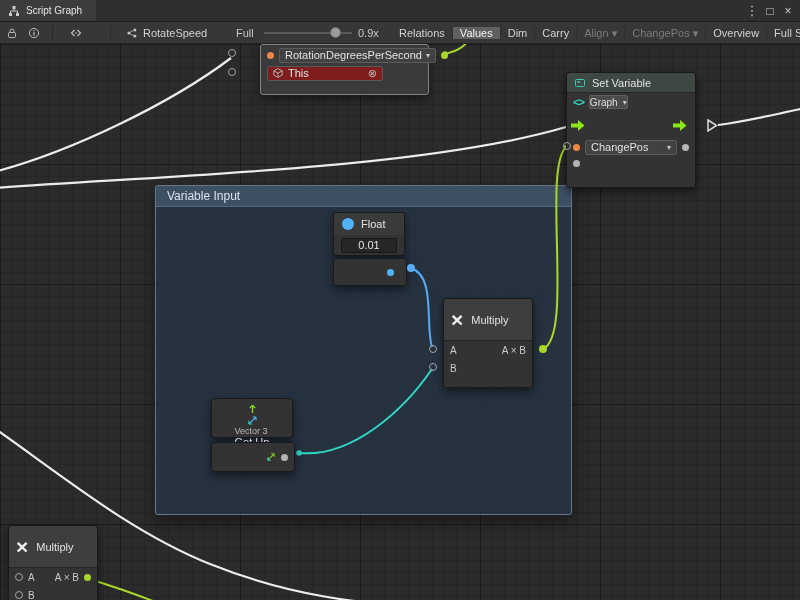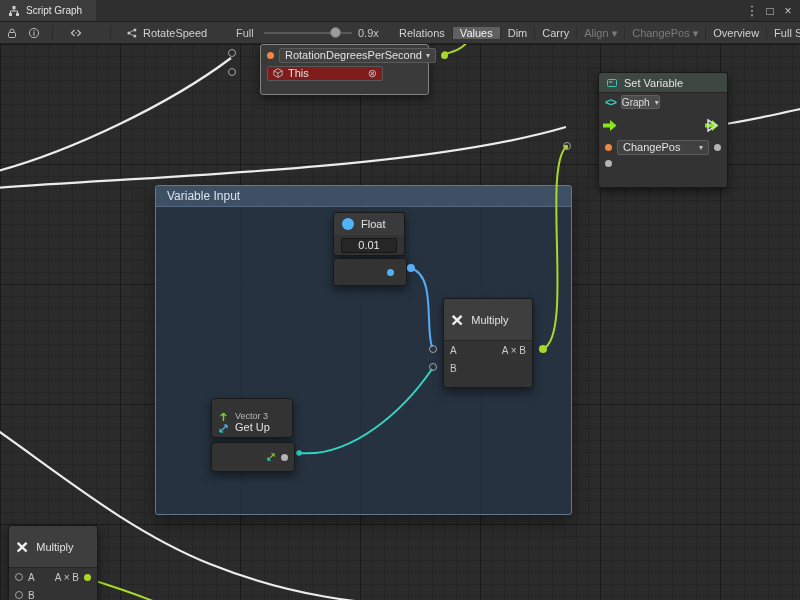--- a/index.html
+++ b/index.html
@@ -180,21 +180,21 @@
           </svg>
           <span>This</span>
           <span class="grow"></span>
           <span style="font-size:11px;color:#b9b9b9;">⊗</span>
         </span>
       </div>
     </div>
     <span class="port" style="left:228px;top:5px;"></span>
     <span class="port" style="left:228px;top:24px;"></span>
 
-    <div class="node" style="left:598px;top:28px;width:130px;height:116px;">
+    <div class="node" style="left:566px;top:28px;width:130px;height:116px;">
       <div class="nheader" style="height:20px;background:#3d4843;">
         <svg width="12" height="12" viewBox="0 0 12 12">
           <rect x="1.5" y="2.5" width="9" height="7" rx="1" stroke="#3ac9b2" fill="none"></rect>
           <rect x="3" y="4.2" width="3.4" height="1.4" fill="#3ac9b2"></rect>
         </svg>
         <span>Set Variable</span>
       </div>
       <div class="nrow" style="height:18px;">
         <span class="teal">&lt;&gt;</span>
         <span class="minidrop">
@@ -255,21 +255,21 @@
       </div>
       <div class="nrow plabel" style="height:18px;">
         <span>B</span>
       </div>
     </div>
     <span class="port" style="left:429px;top:301px;"></span>
     <span class="port" style="left:429px;top:319px;"></span>
     <span class="portf" style="left:539px;top:301px;background:#a8d82a;"></span>
 
     <div class="node" style="left:211px;top:354px;width:82px;height:40px;">
-      <div style="display:flex;align-items:center;gap:6px;padding:12px 6px;">
+      <div style="display:flex;align-items:center;padding:4px 6px;flex-direction:column;">
         <span style="display:flex;flex-direction:column;gap:1px;">
           <svg width="11" height="11" viewBox="0 0 11 11">
             <path d="M5.5 10 V2.2 M5.5 2.2 L2.8 4.9 M5.5 2.2 L8.2 4.9" stroke="#7fd41d" stroke-width="1.4" fill="none"></path>
           </svg>
           <svg width="11" height="11" viewBox="0 0 11 11">
             <path d="M2 9 L9 2 M9 2 H5.8 M9 2 V5.2" stroke="#4fb3f6" stroke-width="1.2" fill="none"></path>
             <path d="M2 9 H5.2 M2 9 V5.8" stroke="#2fd6c3" stroke-width="1.2" fill="none"></path>
           </svg>
         </span>
         <span style="display:flex;flex-direction:column;line-height:1.15;">

